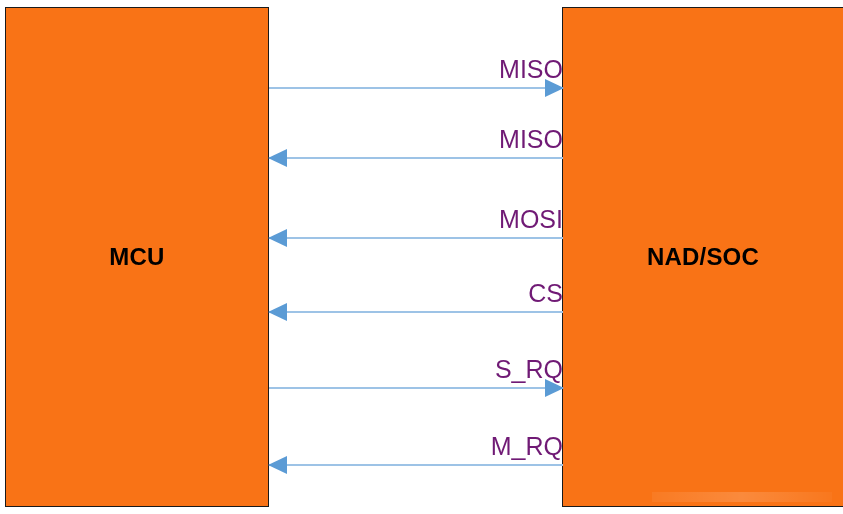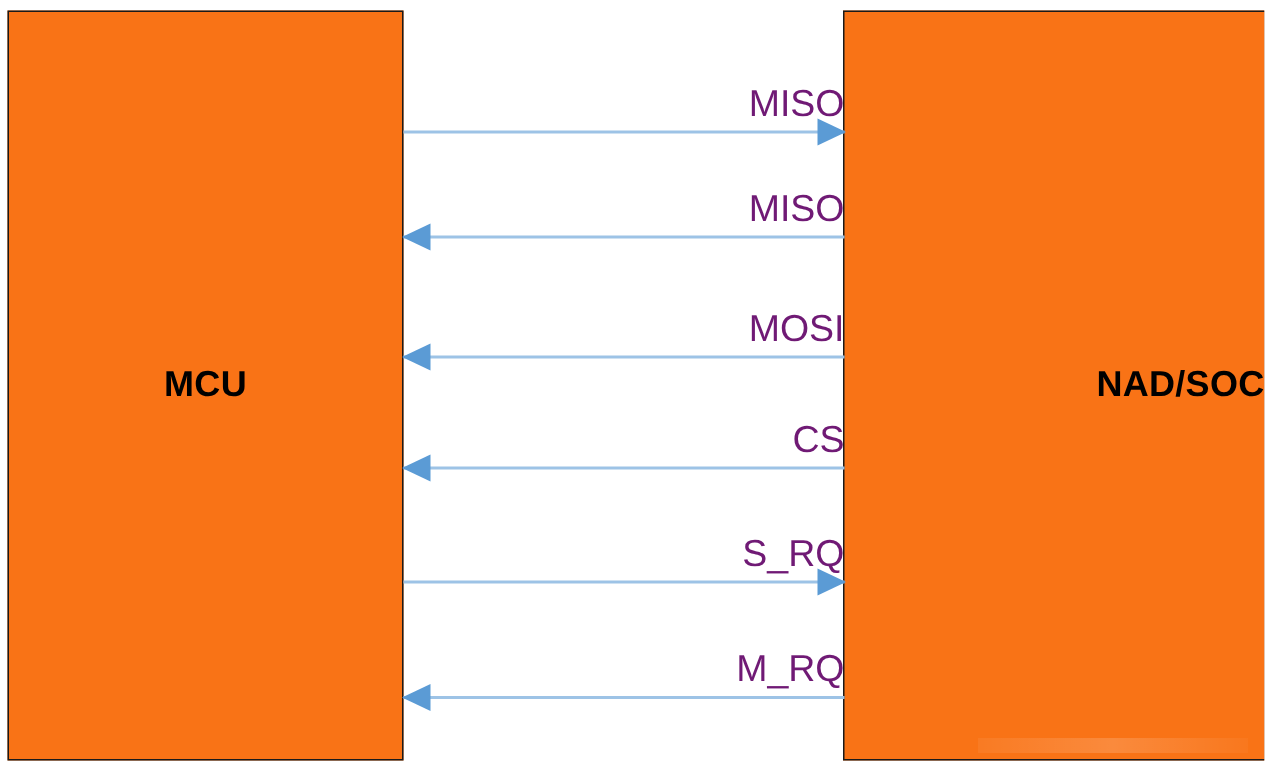--- a/index.html
+++ b/index.html
@@ -39,21 +39,20 @@
     left: 5px;
     top: 7px;
     width: 264px;
     height: 500px;
   }
   #box-right {
     left: 562px;
     top: 7px;
     width: 282px;
     height: 500px;
-    align-items: flex-end;
   }
   .signal-row {
     position: absolute;
     left: 269px;
     width: 294px;
     height: 0;
   }
   .signal-line {
     position: absolute;
     left: 0;

